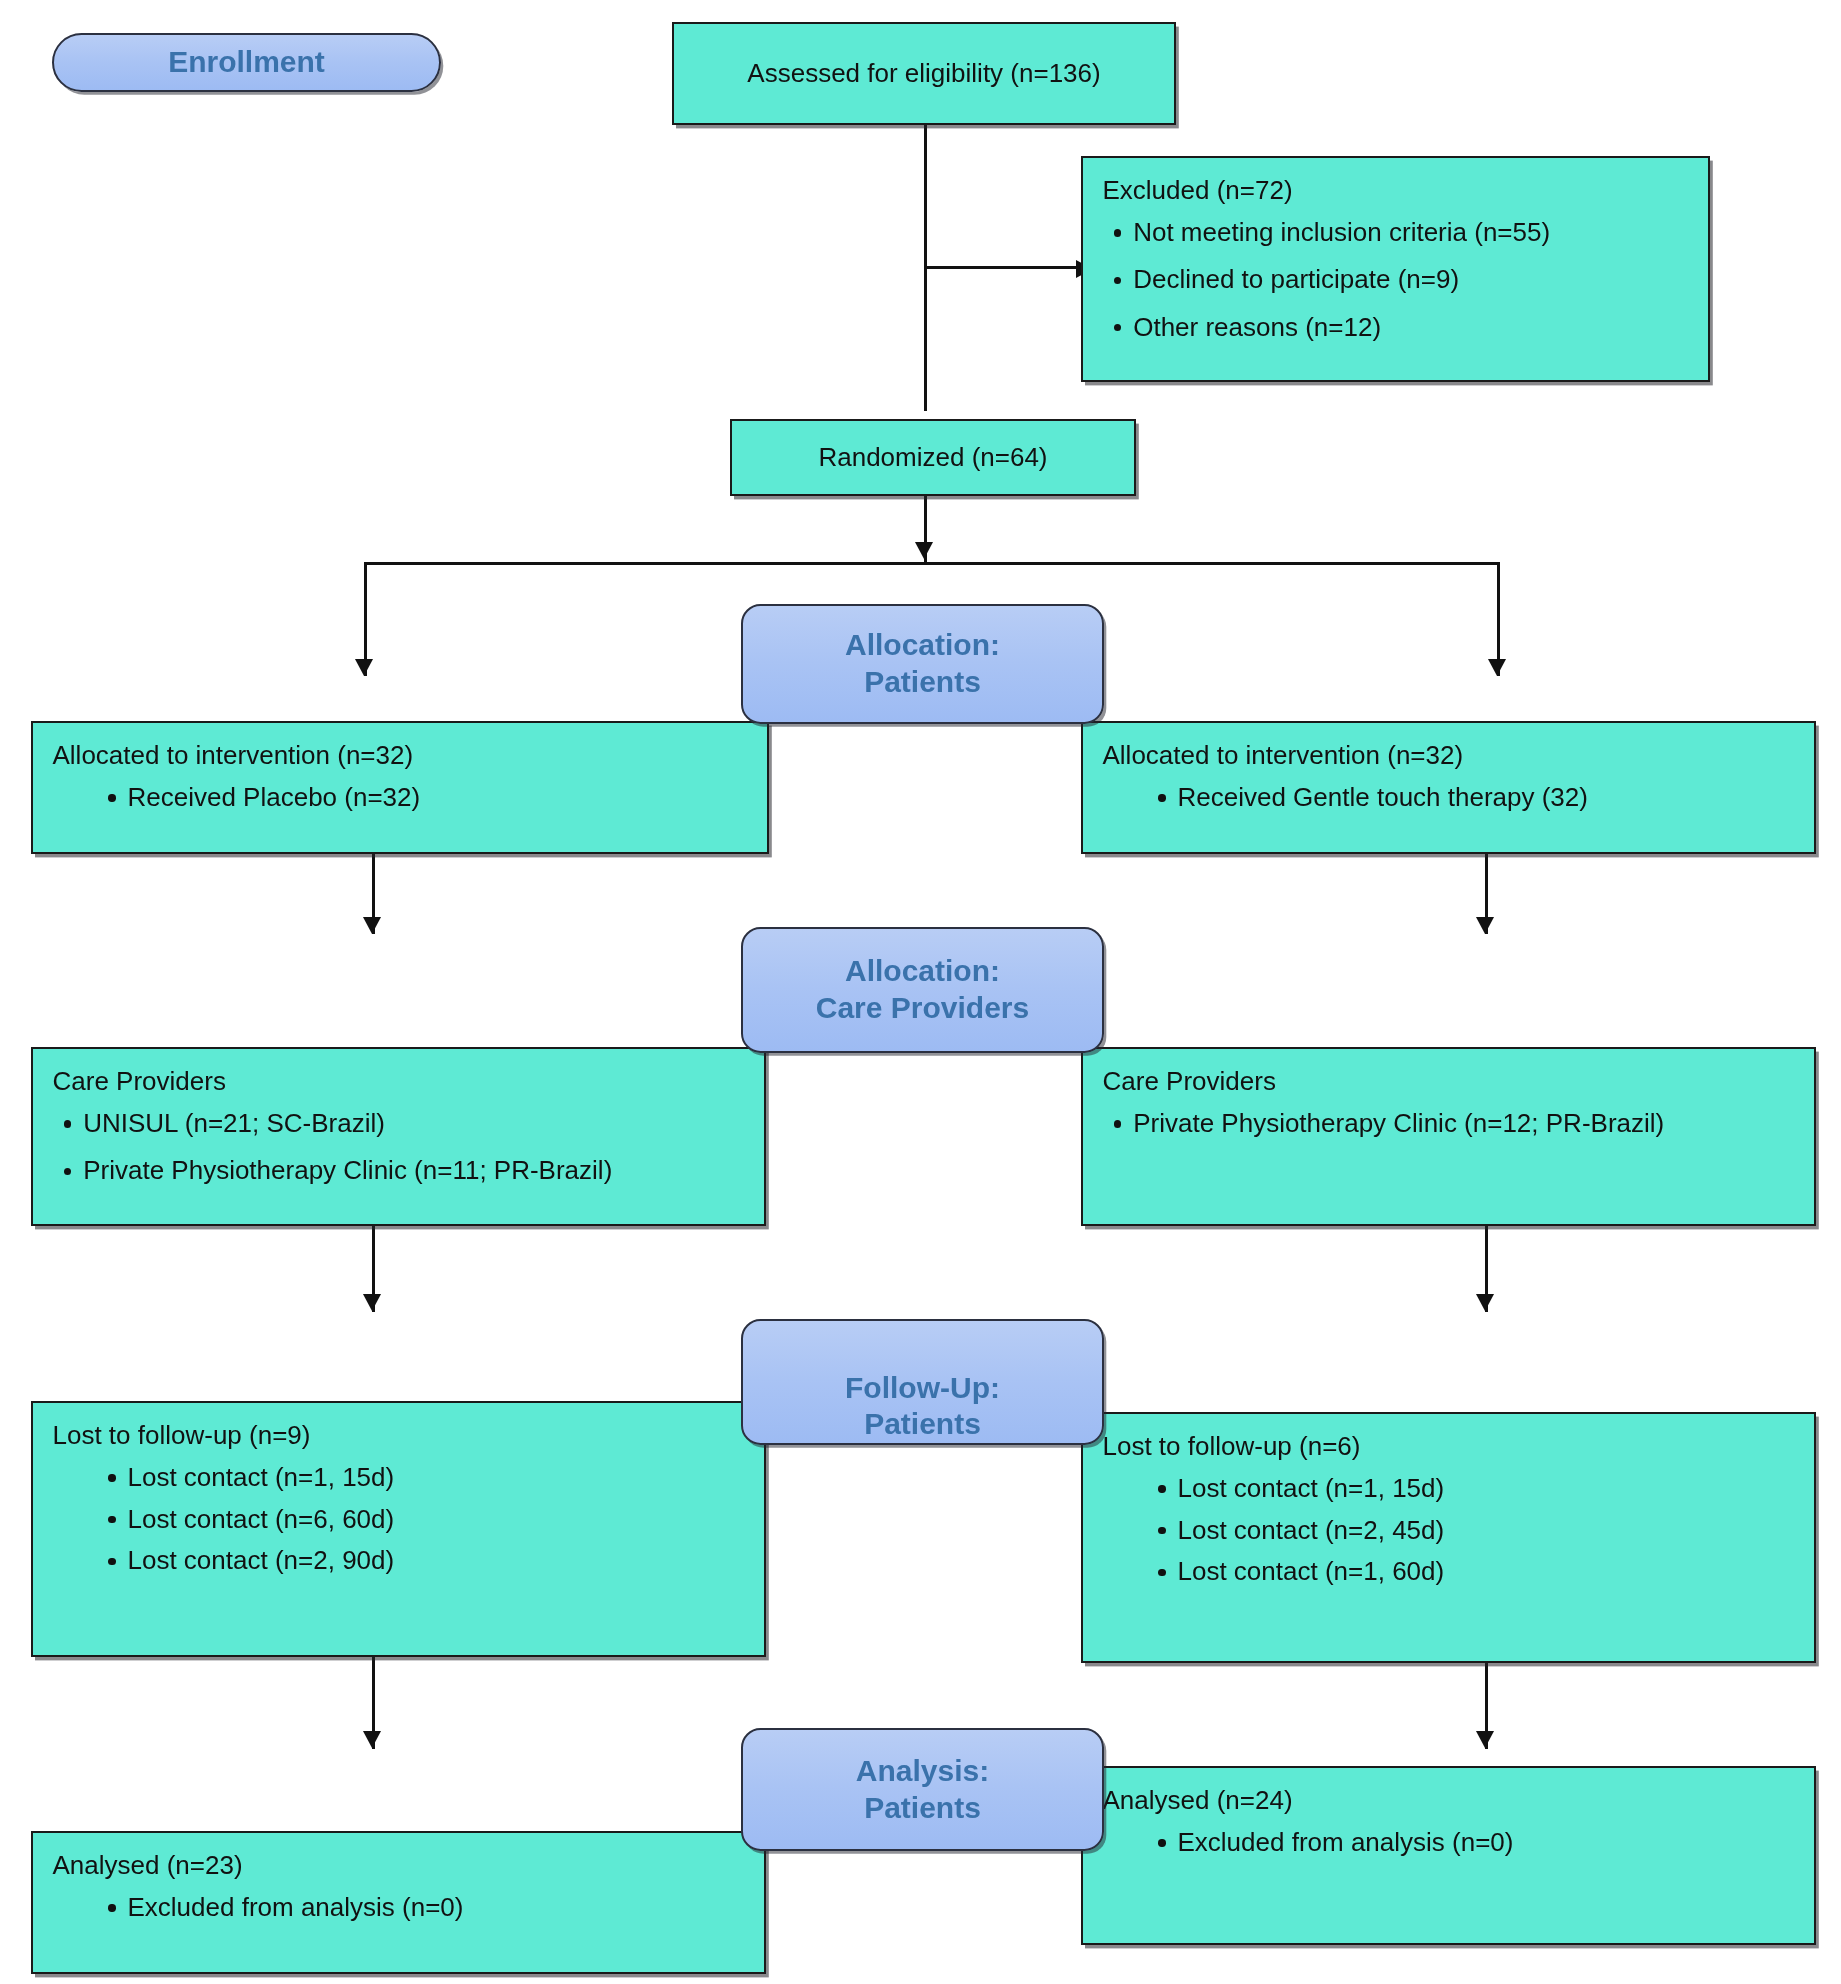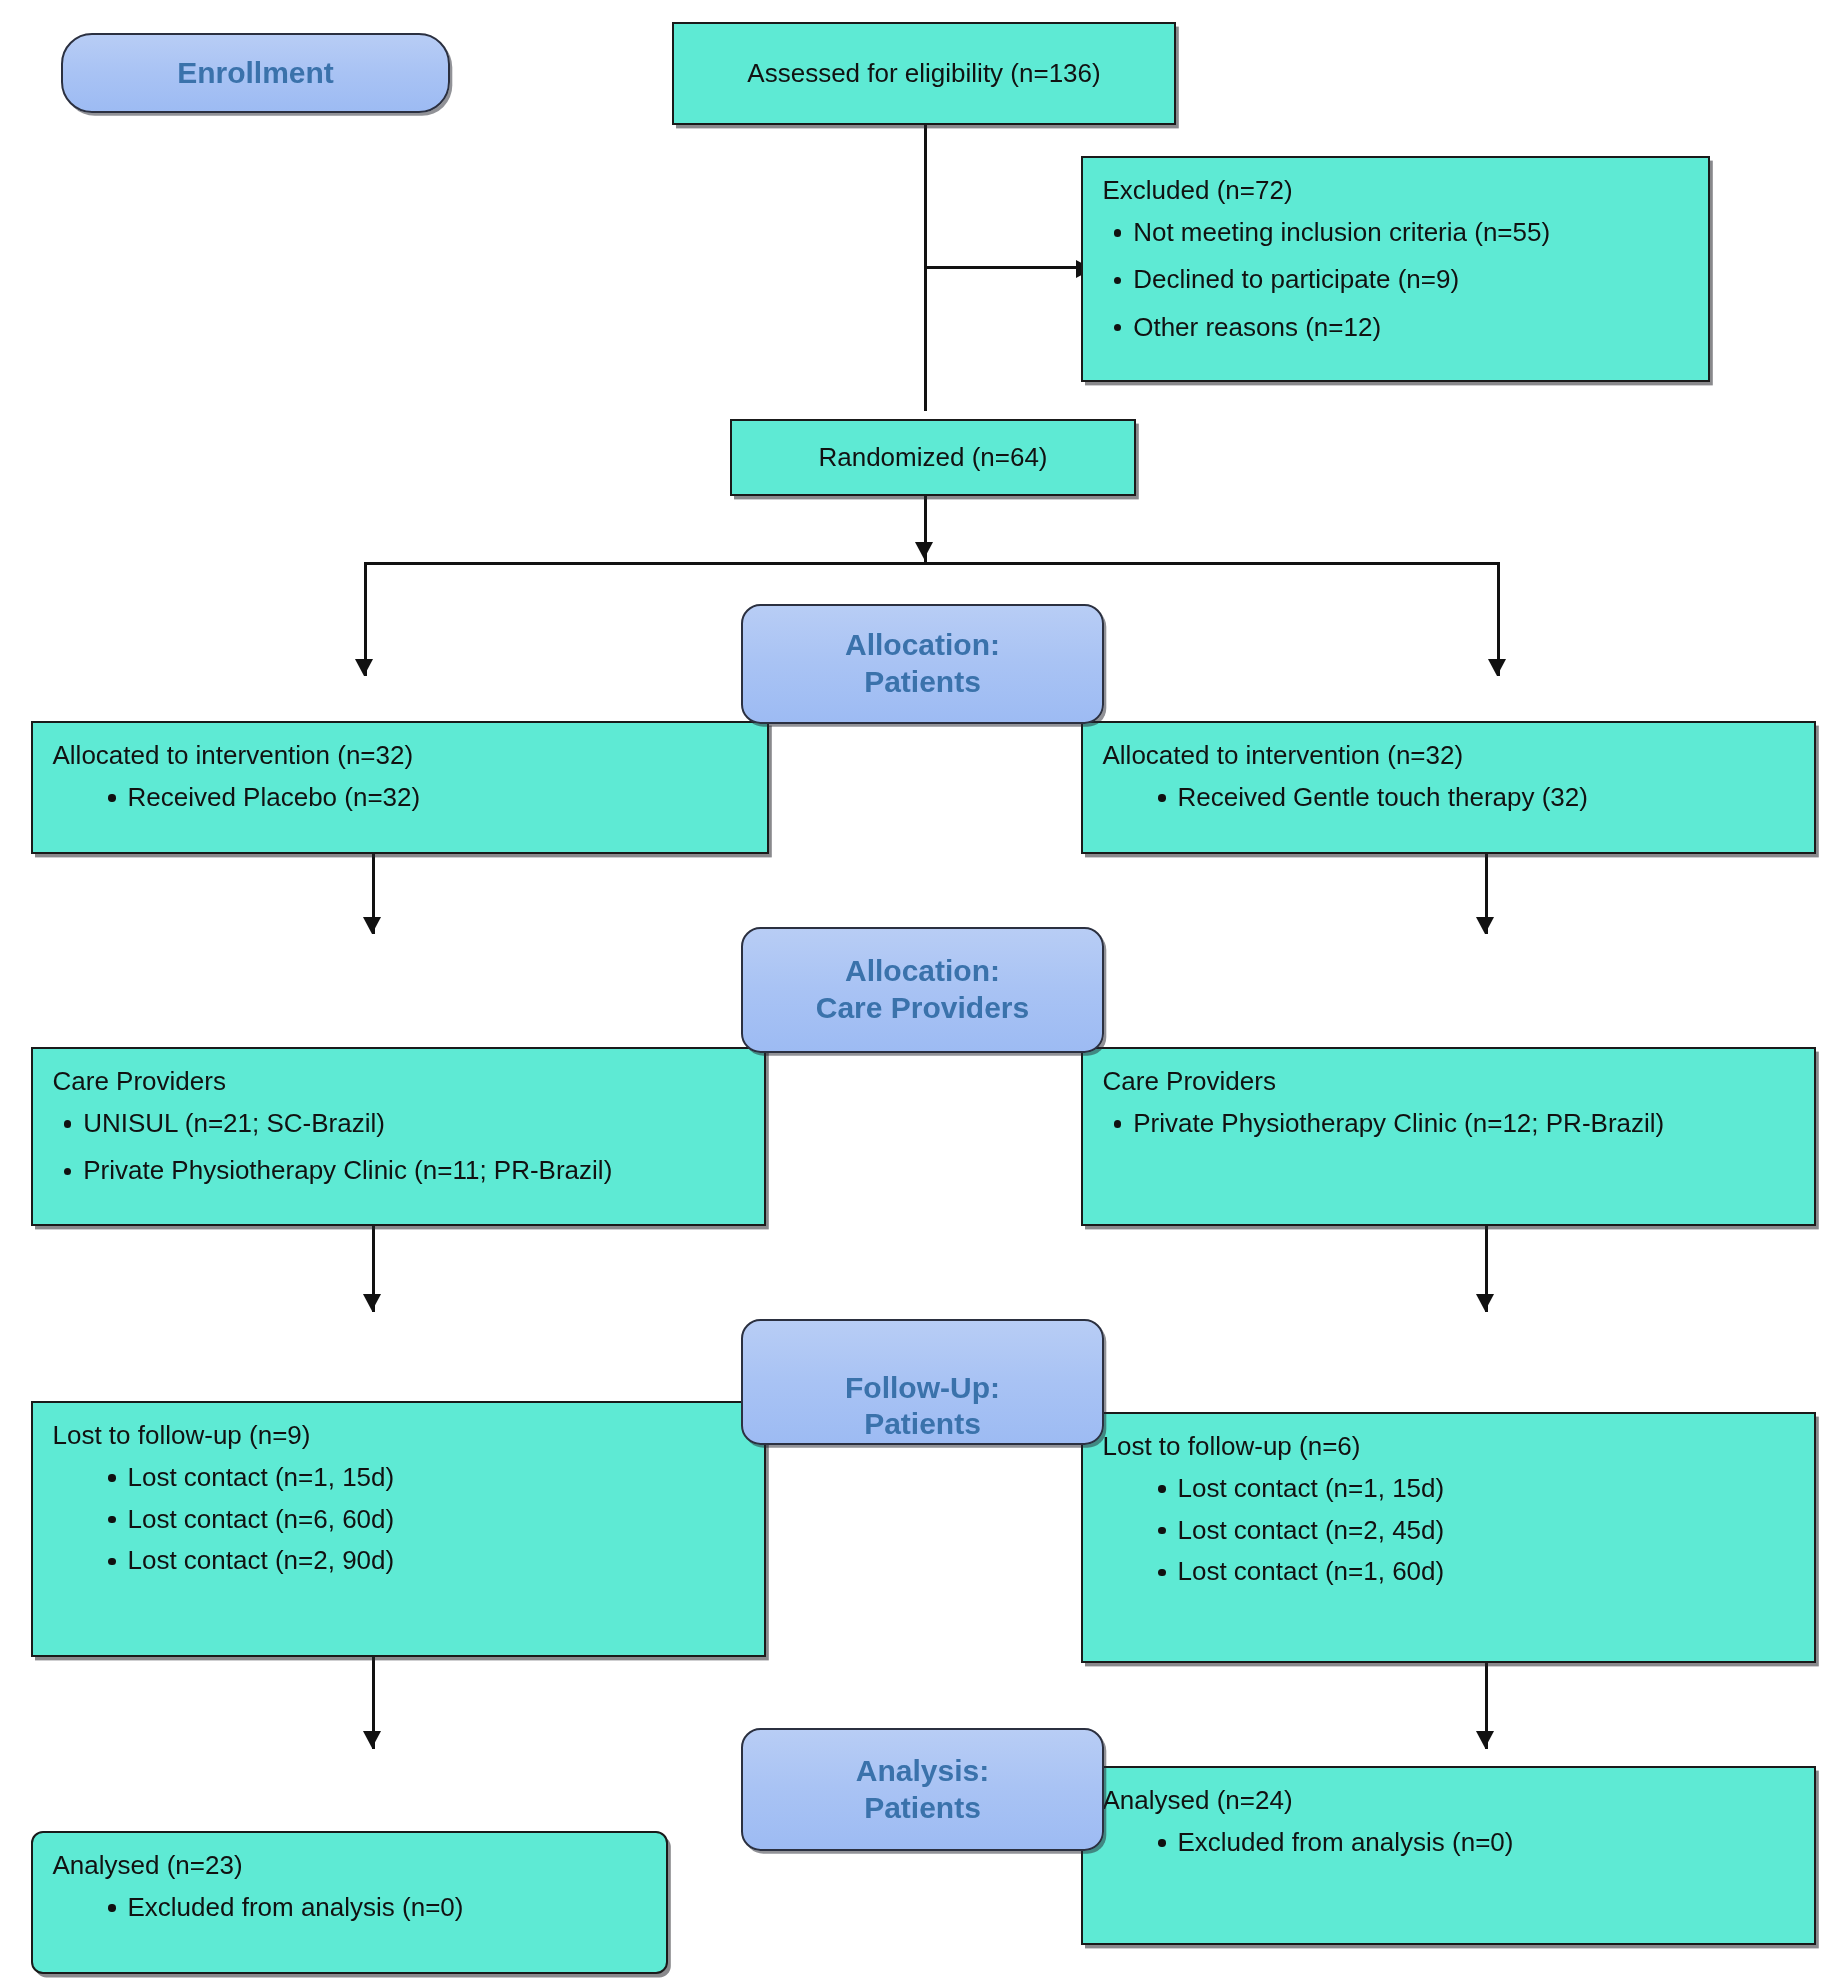--- a/index.html
+++ b/index.html
@@ -97,21 +97,21 @@
   <div class="ln vl" style="left:372px;top:1226px;height:86px;"></div>
   <div class="arw" style="left:363px;top:1294px;"></div>
   <div class="ln vl" style="left:1485px;top:1226px;height:86px;"></div>
   <div class="arw" style="left:1476px;top:1294px;"></div>
 
   <div class="ln vl" style="left:372px;top:1657px;height:92px;"></div>
   <div class="arw" style="left:363px;top:1731px;"></div>
   <div class="ln vl" style="left:1485px;top:1663px;height:86px;"></div>
   <div class="arw" style="left:1476px;top:1731px;"></div>
 
-  <div class="badge" style="left:61px;top:33px;width:389px;height:80px;border-radius:31px;">
+  <div class="badge" style="left:52px;top:33px;width:389px;height:59px;border-radius:31px;">
     <span>Enrollment</span>
   </div>
 
   <div class="node center" style="left:672px;top:22px;width:504px;height:103px;">
     <div class="body">
       <div class="ttl">Assessed for eligibility (n=136)</div>
     </div>
   </div>
 
   <div class="node" style="left:1081px;top:156px;width:629px;height:226px;">
@@ -203,21 +203,21 @@
         <li>Lost contact (n=1, 60d)</li>
       </ul>
     </div>
   </div>
 
   <div class="badge" style="left:741px;top:1728px;width:363px;height:123px;">
     <span style="white-space:pre-line;">Analysis:
 Patients</span>
   </div>
 
-  <div class="node" style="left:31px;top:1831px;width:637px;height:143px;border-radius:12px;">
+  <div class="node" style="left:31px;top:1831px;width:735px;height:143px;">
     <div class="body">
       <div class="ttl">Analysed (n=23)</div>
       <ul class="bl ind">
         <li>Excluded from analysis (n=0)</li>
       </ul>
     </div>
   </div>
 
   <div class="node" style="left:1081px;top:1766px;width:735px;height:179px;">
     <div class="body">

